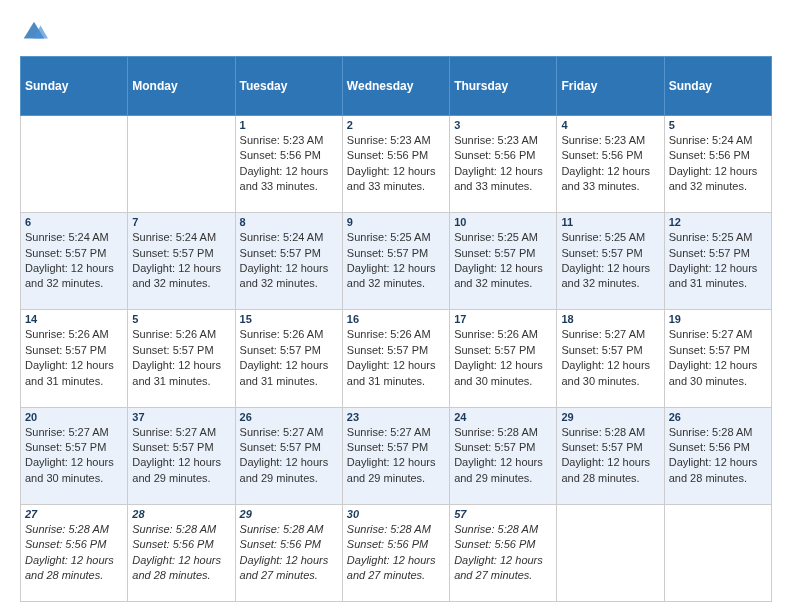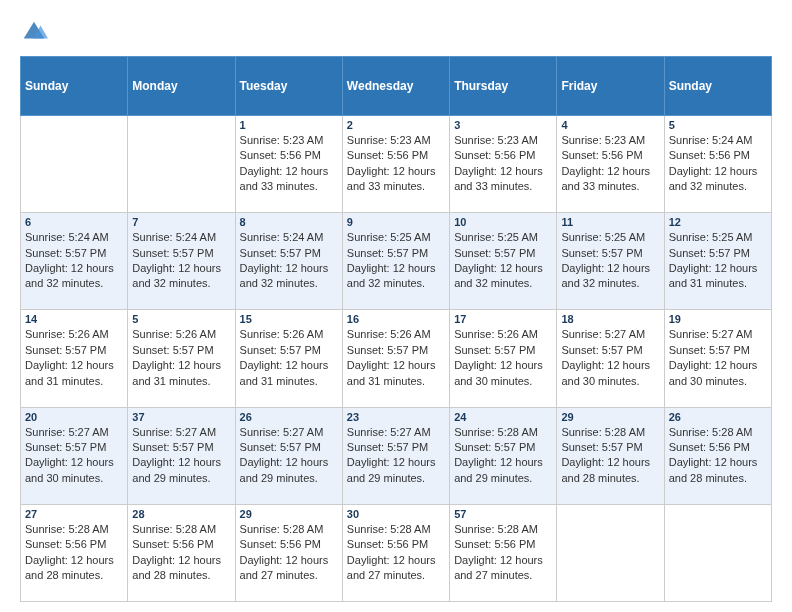--- a/index.html
+++ b/index.html
@@ -75,20 +75,21 @@
       border: 1px solid #ccc;
       vertical-align: top;
       padding: 3px 4px;
       font-size: 9.5px;
       color: #333;
       background: #fff;
       height: 80px;
     }
     .calendar tr:last-child td {
       height: 70px;
+      font-style: italic;
     }
     .day-num {
       font-size: 11px;
       font-weight: bold;
       color: #1a3a5c;
       display: block;
       margin-bottom: 2px;
     }
     .cell-text {
       font-size: 11px;

